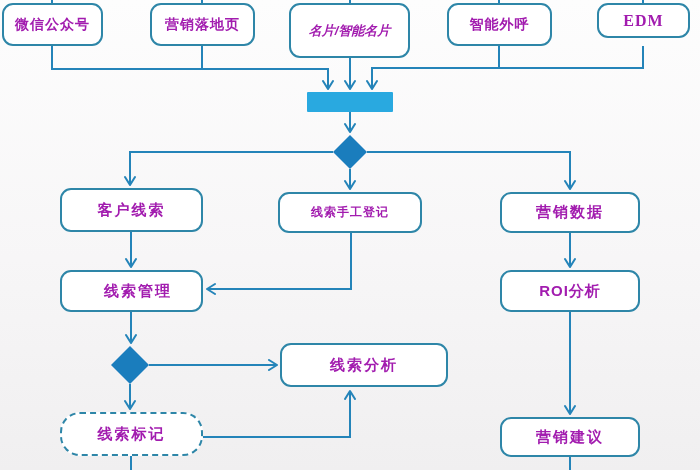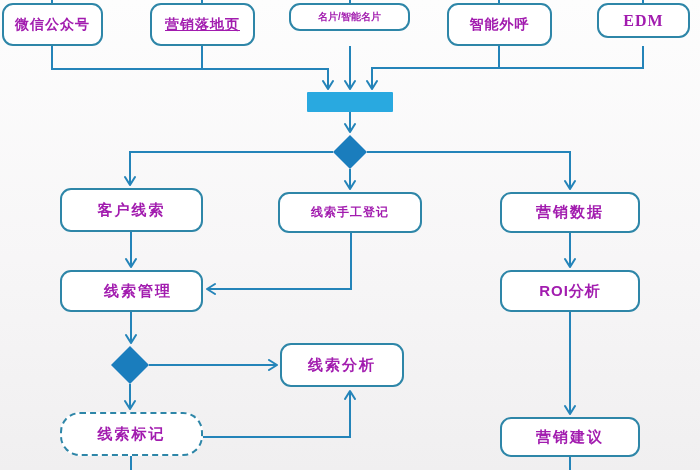--- a/index.html
+++ b/index.html
@@ -12,31 +12,31 @@
   .node{
     position:absolute;display:flex;align-items:center;justify-content:center;
     background:#ffffff;border:2px solid #2e86a8;border-radius:11px;
     color:#a21caf;font-size:15px;font-weight:700;letter-spacing:2px;
     box-sizing:border-box;white-space:nowrap;
   }
   .node.dashed{border-style:dashed;}
   .node.latin{font-family:"Liberation Serif","DejaVu Serif",serif;letter-spacing:1px;font-size:16px;}
   
   .n-wechat{left:2px;top:3px;width:101px;height:43px;font-size:14px;letter-spacing:1px;}
-  .n-landing{left:150px;top:3px;width:105px;height:43px;font-size:14px;letter-spacing:1px;text-decoration:underline;}
-  .n-card{left:289px;top:3px;width:121px;height:28px;font-size:10px;letter-spacing:0;}
+  .n-landing{left:150px;top:3px;width:105px;height:43px;font-size:14px;letter-spacing:1px;}
+  .n-card{left:289px;top:3px;width:121px;height:55px;font-size:13px;letter-spacing:0;font-style:italic;}
   .n-outbound{left:447px;top:3px;width:105px;height:43px;font-size:14px;letter-spacing:1px;}
   .n-edm{left:597px;top:3px;width:93px;height:35px;}
   
   .n-custleads{left:60px;top:188px;width:143px;height:44px;text-align:center;}
   .n-manual{left:278px;top:192px;width:144px;height:41px;font-size:12px;letter-spacing:1px;}
   .n-mktdata{left:500px;top:192px;width:140px;height:41px;}
   .n-leadmgmt{left:60px;top:270px;width:143px;height:42px;padding-left:13px;}
   .n-roi{left:500px;top:270px;width:140px;height:42px;letter-spacing:1px;}
-  .n-leadana{left:280px;top:343px;width:124px;height:44px;}
+  .n-leadana{left:280px;top:343px;width:168px;height:44px;}
   .n-tagging{left:60px;top:412px;width:143px;height:44px;border-radius:20px;}
   .n-advice{left:500px;top:417px;width:140px;height:40px;}
 </style>
 </head>
 <body>
 
 <div id="stage">
 
   <svg class="wires" width="700" height="470" viewBox="0 0 700 470">
     <defs>

